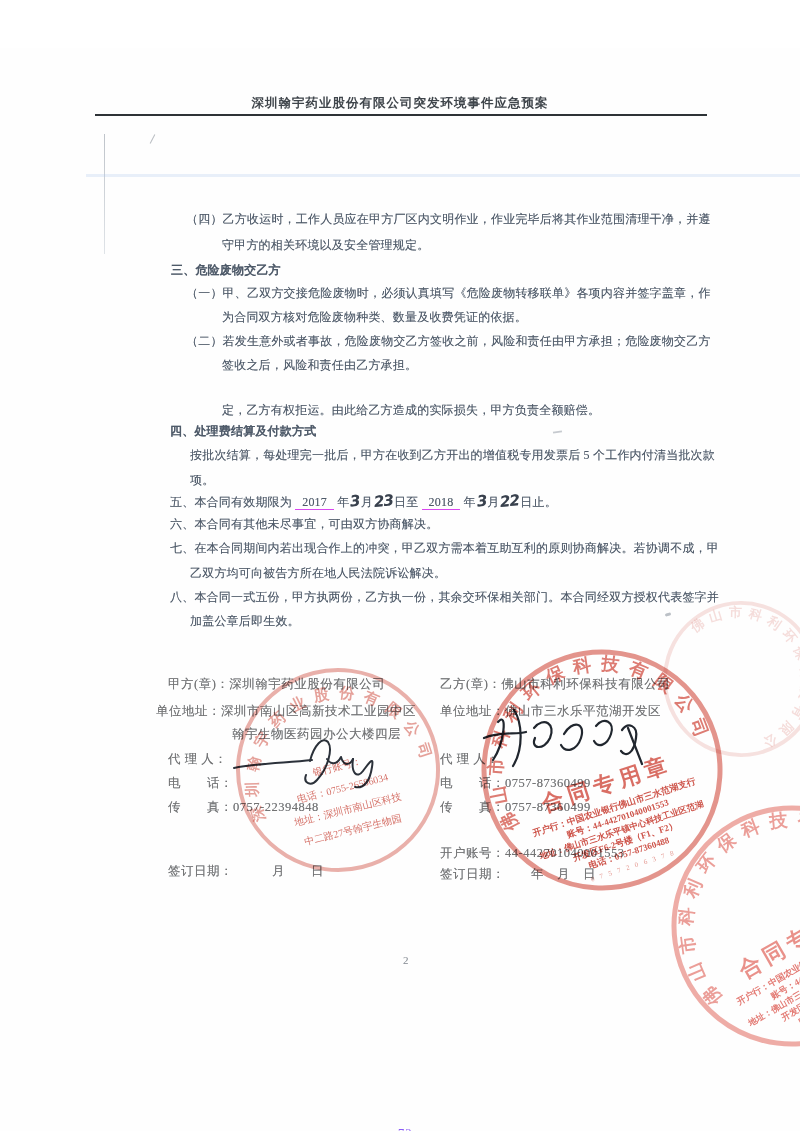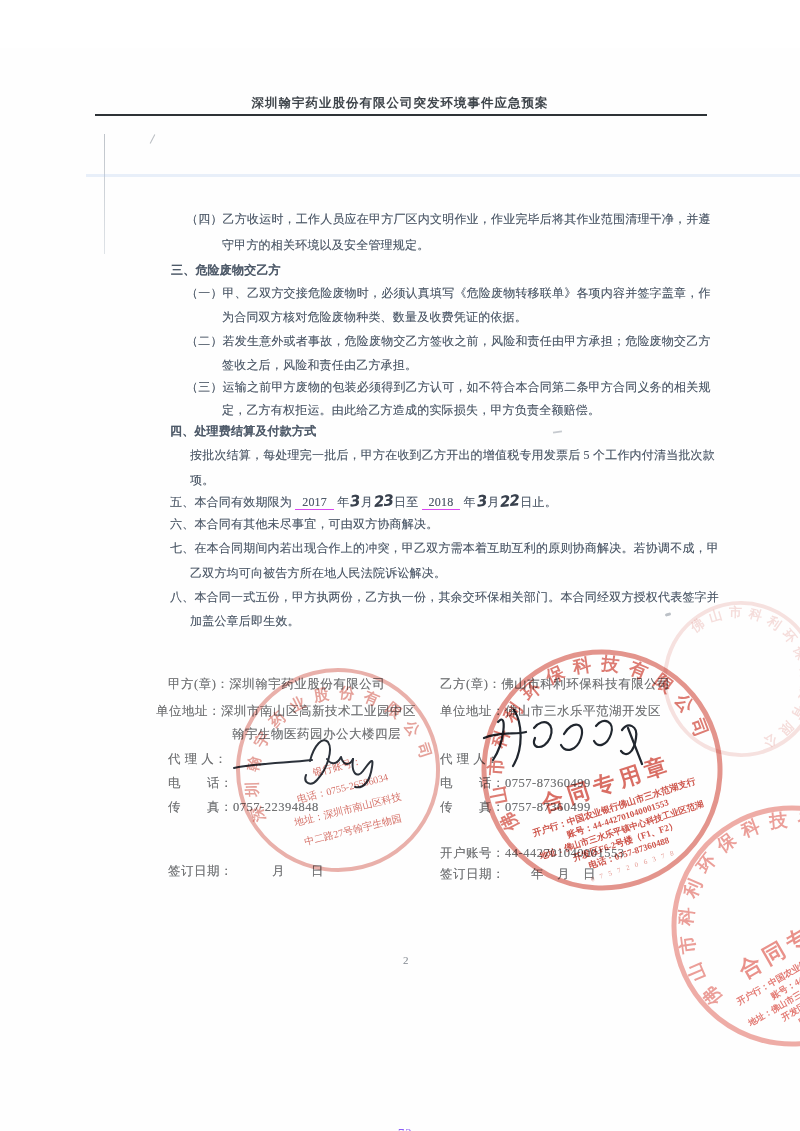--- a/index.html
+++ b/index.html
@@ -75,21 +75,20 @@
   <div class="art" style="left:553px;top:383px;width:9px;height:2px;background:rgba(130,140,150,.45);transform:rotate(-8deg);"></div>
   <div class="art" style="left:665px;top:565px;width:6px;height:3px;background:rgba(120,130,142,.5);transform:rotate(-15deg);border-radius:2px;"></div>
 
   <div class="bl" style="left:186px;top:163px">（四）乙方收运时，工作人员应在甲方厂区内文明作业，作业完毕后将其作业范围清理干净，并遵</div>
   <div class="bl" style="left:222px;top:189px">守甲方的相关环境以及安全管理规定。</div>
   <div class="bl bold" style="left:171px;top:214px">三、危险废物交乙方</div>
   <div class="bl" style="left:186px;top:237px">（一）甲、乙双方交接危险废物时，必须认真填写《危险废物转移联单》各项内容并签字盖章，作</div>
   <div class="bl" style="left:222px;top:261px">为合同双方核对危险废物种类、数量及收费凭证的依据。</div>
   <div class="bl" style="left:186px;top:285px">（二）若发生意外或者事故，危险废物交乙方签收之前，风险和责任由甲方承担；危险废物交乙方</div>
   <div class="bl" style="left:222px;top:309px">签收之后，风险和责任由乙方承担。</div>
-  <div class="bl" style="left:186px;top:331px">（三）运输之前甲方废物的包装必须得到乙方认可，如不符合本合同第二条甲方合同义务的相关规</div>
   <div class="bl" style="left:222px;top:354px">定，乙方有权拒运。由此给乙方造成的实际损失，甲方负责全额赔偿。</div>
   <div class="bl bold" style="left:170px;top:375px">四、处理费结算及付款方式</div>
   <div class="bl" style="left:190px;top:399px">按批次结算，每处理完一批后，甲方在收到乙方开出的增值税专用发票后 5 个工作内付清当批次款</div>
   <div class="bl" style="left:190px;top:424px">项。</div>
 
   <div class="bl" style="left:170px;top:444px">
     <span>五、本合同有效期限为</span>
     <span class="uline">2017</span>
     <span>年</span><span class="hand">3</span><span>月</span><span class="hand">23</span><span>日至</span>
     <span class="uline">2018</span>

